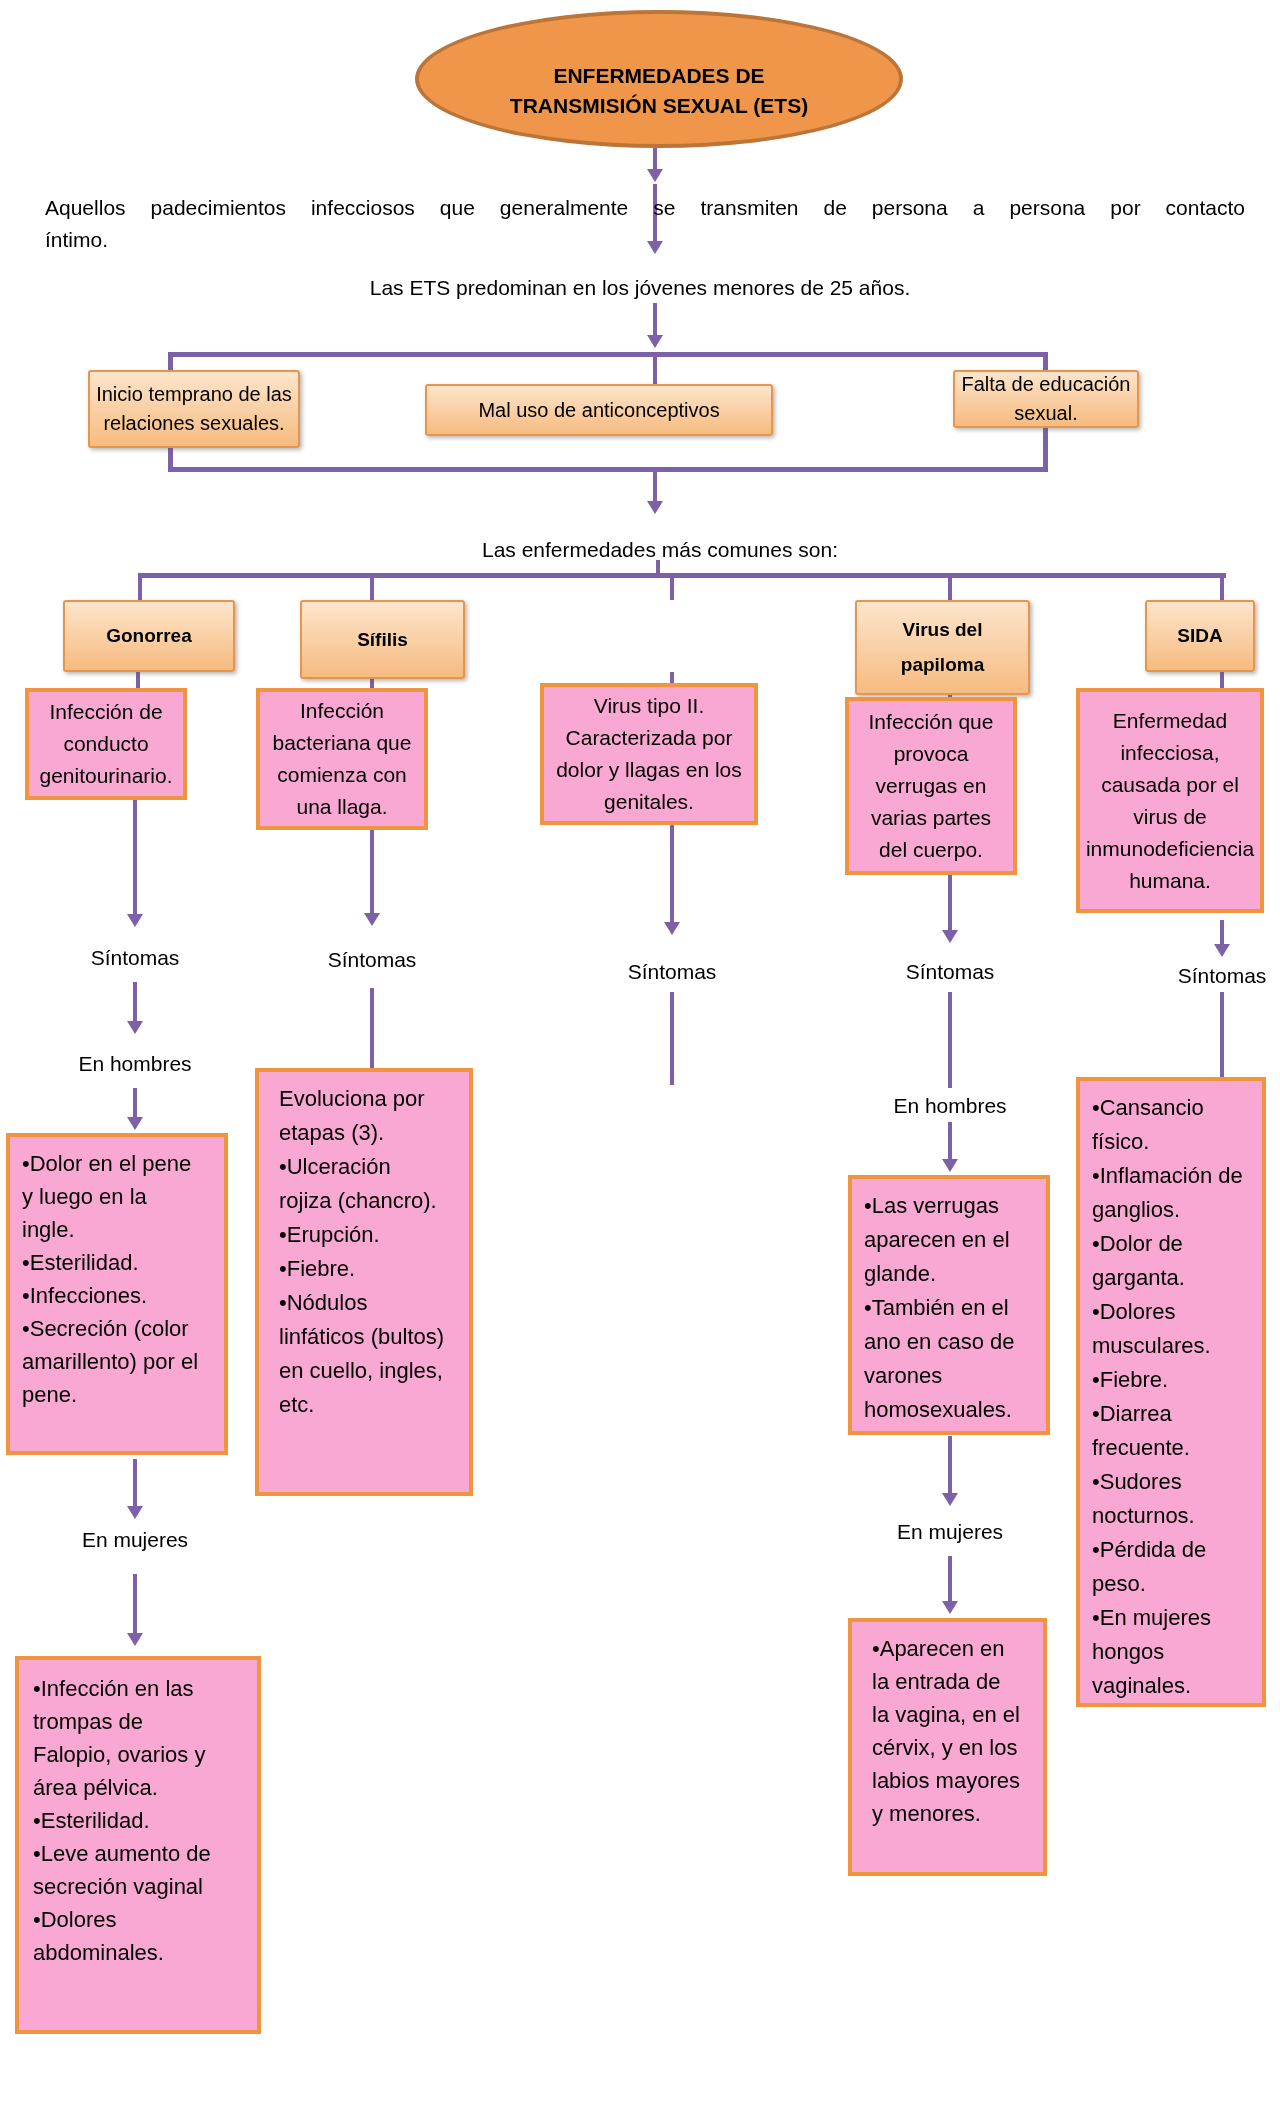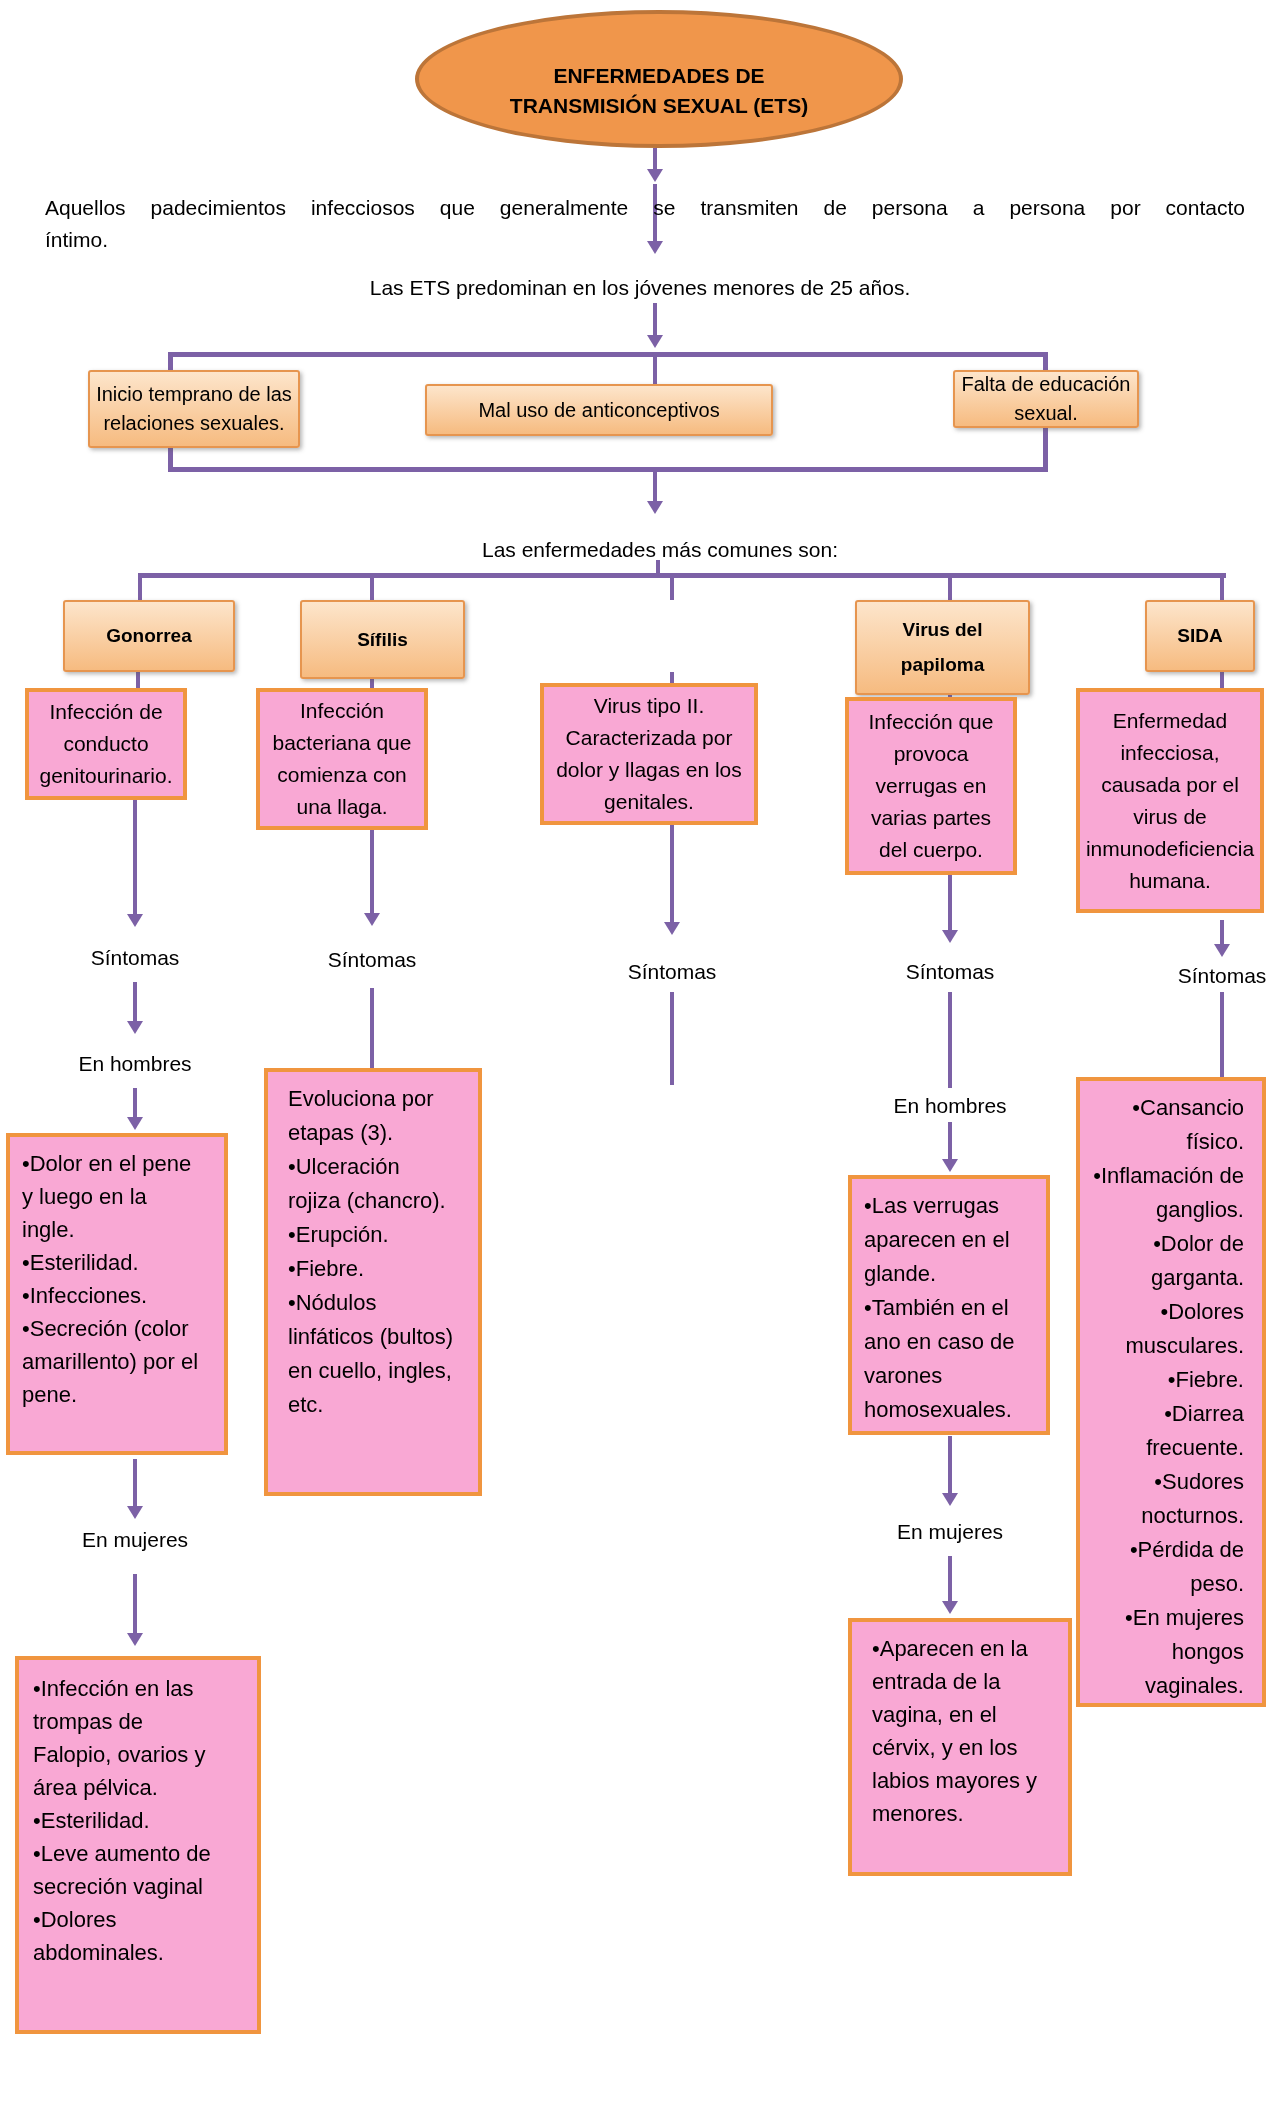--- a/index.html
+++ b/index.html
@@ -148,31 +148,31 @@
   <div class="lbl" style="left:65px;top:1052px;width:140px;">En hombres</div>
   <div class="lbl" style="left:880px;top:1094px;width:140px;">En hombres</div>
 
   <div class="wbox list" style="left:6px;top:1133px;width:222px;height:322px;padding-right:24px;">
       <div>•Dolor en el pene y luego en la ingle.</div>
       <div>•Esterilidad.</div>
       <div>•Infecciones.</div>
       <div>•Secreción (color amarillento) por el pene.</div>
     </div>
 
-  <div class="wbox list jst" style="left:255px;top:1068px;width:218px;height:428px;line-height:34px;padding:10px 20px;margin-left:9px;">
+  <div class="wbox list jst" style="left:255px;top:1068px;width:218px;height:428px;line-height:34px;padding:10px 20px;">
     <span>Evoluciona por etapas (3). •Ulceración rojiza (chancro). •Erupción. •Fiebre. •Nódulos linfáticos (bultos) en cuello, ingles, etc.</span>
   </div>
 
 
   <div class="wbox list" style="left:848px;top:1175px;width:202px;height:260px;line-height:34px;">
       <div>•Las verrugas aparecen en el glande.</div>
       <div>•También en el ano en caso de varones homosexuales.</div>
     </div>
 
-  <div class="wbox list" style="left:1076px;top:1077px;width:190px;height:630px;line-height:34px;padding-right:18px;text-align:right;">
+  <div class="wbox list" style="left:1076px;top:1077px;width:190px;height:630px;line-height:34px;padding-right:18px;">
       <div>•Cansancio físico.</div>
       <div>•Inflamación de ganglios.</div>
       <div>•Dolor de garganta.</div>
       <div>•Dolores musculares.</div>
       <div>•Fiebre.</div>
       <div>•Diarrea frecuente.</div>
       <div>•Sudores nocturnos.</div>
       <div>•Pérdida de peso.</div>
       <div>•En mujeres hongos vaginales.</div>
     </div>
@@ -180,17 +180,17 @@
   <div class="lbl" style="left:65px;top:1528px;width:140px;">En mujeres</div>
   <div class="lbl" style="left:880px;top:1520px;width:140px;">En mujeres</div>
 
   <div class="wbox list" style="left:15px;top:1656px;width:246px;height:378px;padding:12px 30px 12px 14px;">
       <div>•Infección en las trompas de Falopio, ovarios y área pélvica.</div>
       <div>•Esterilidad.</div>
       <div>•Leve aumento de secreción vaginal</div>
       <div>•Dolores abdominales.</div>
     </div>
 
-  <div class="wbox list ctrt" style="left:848px;top:1618px;width:224px;height:258px;padding:10px 20px;">
+  <div class="wbox list ctrt" style="left:848px;top:1618px;width:199px;height:258px;padding:10px 20px;">
       <div>•Aparecen en la entrada de la vagina, en el cérvix, y en los labios mayores y menores.</div>
     </div>
 
 </div>
 
 </body></html>

